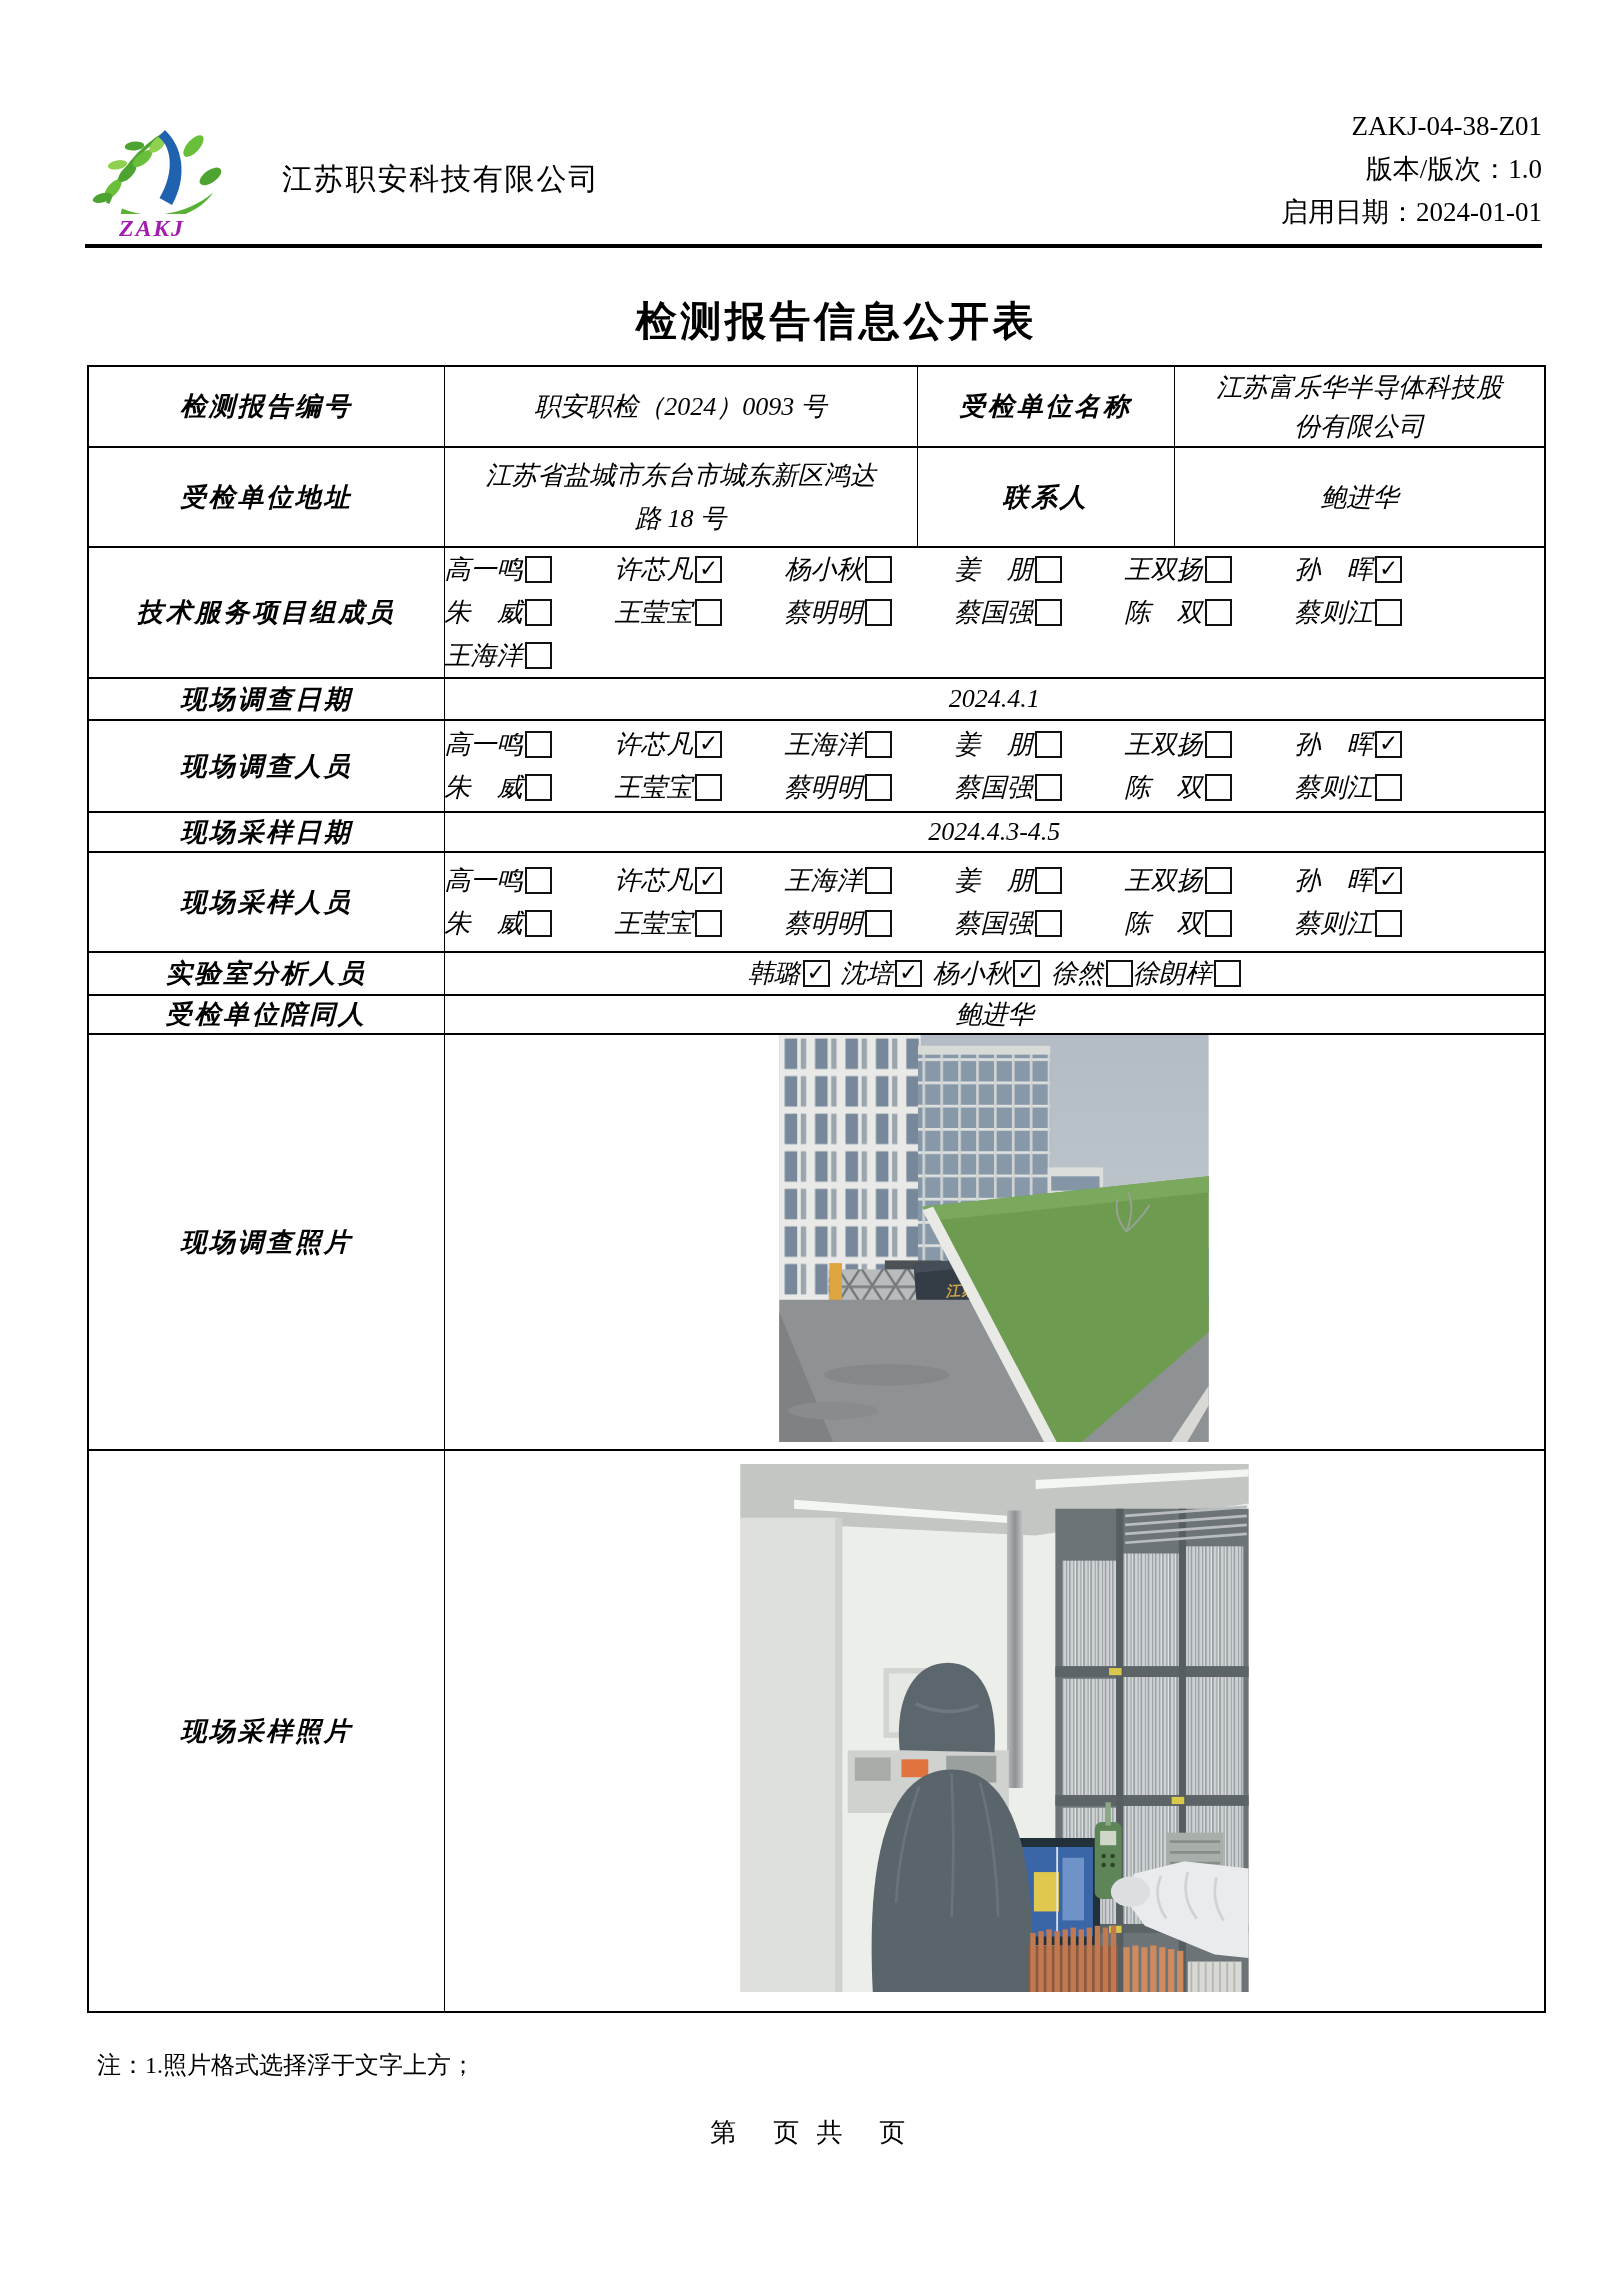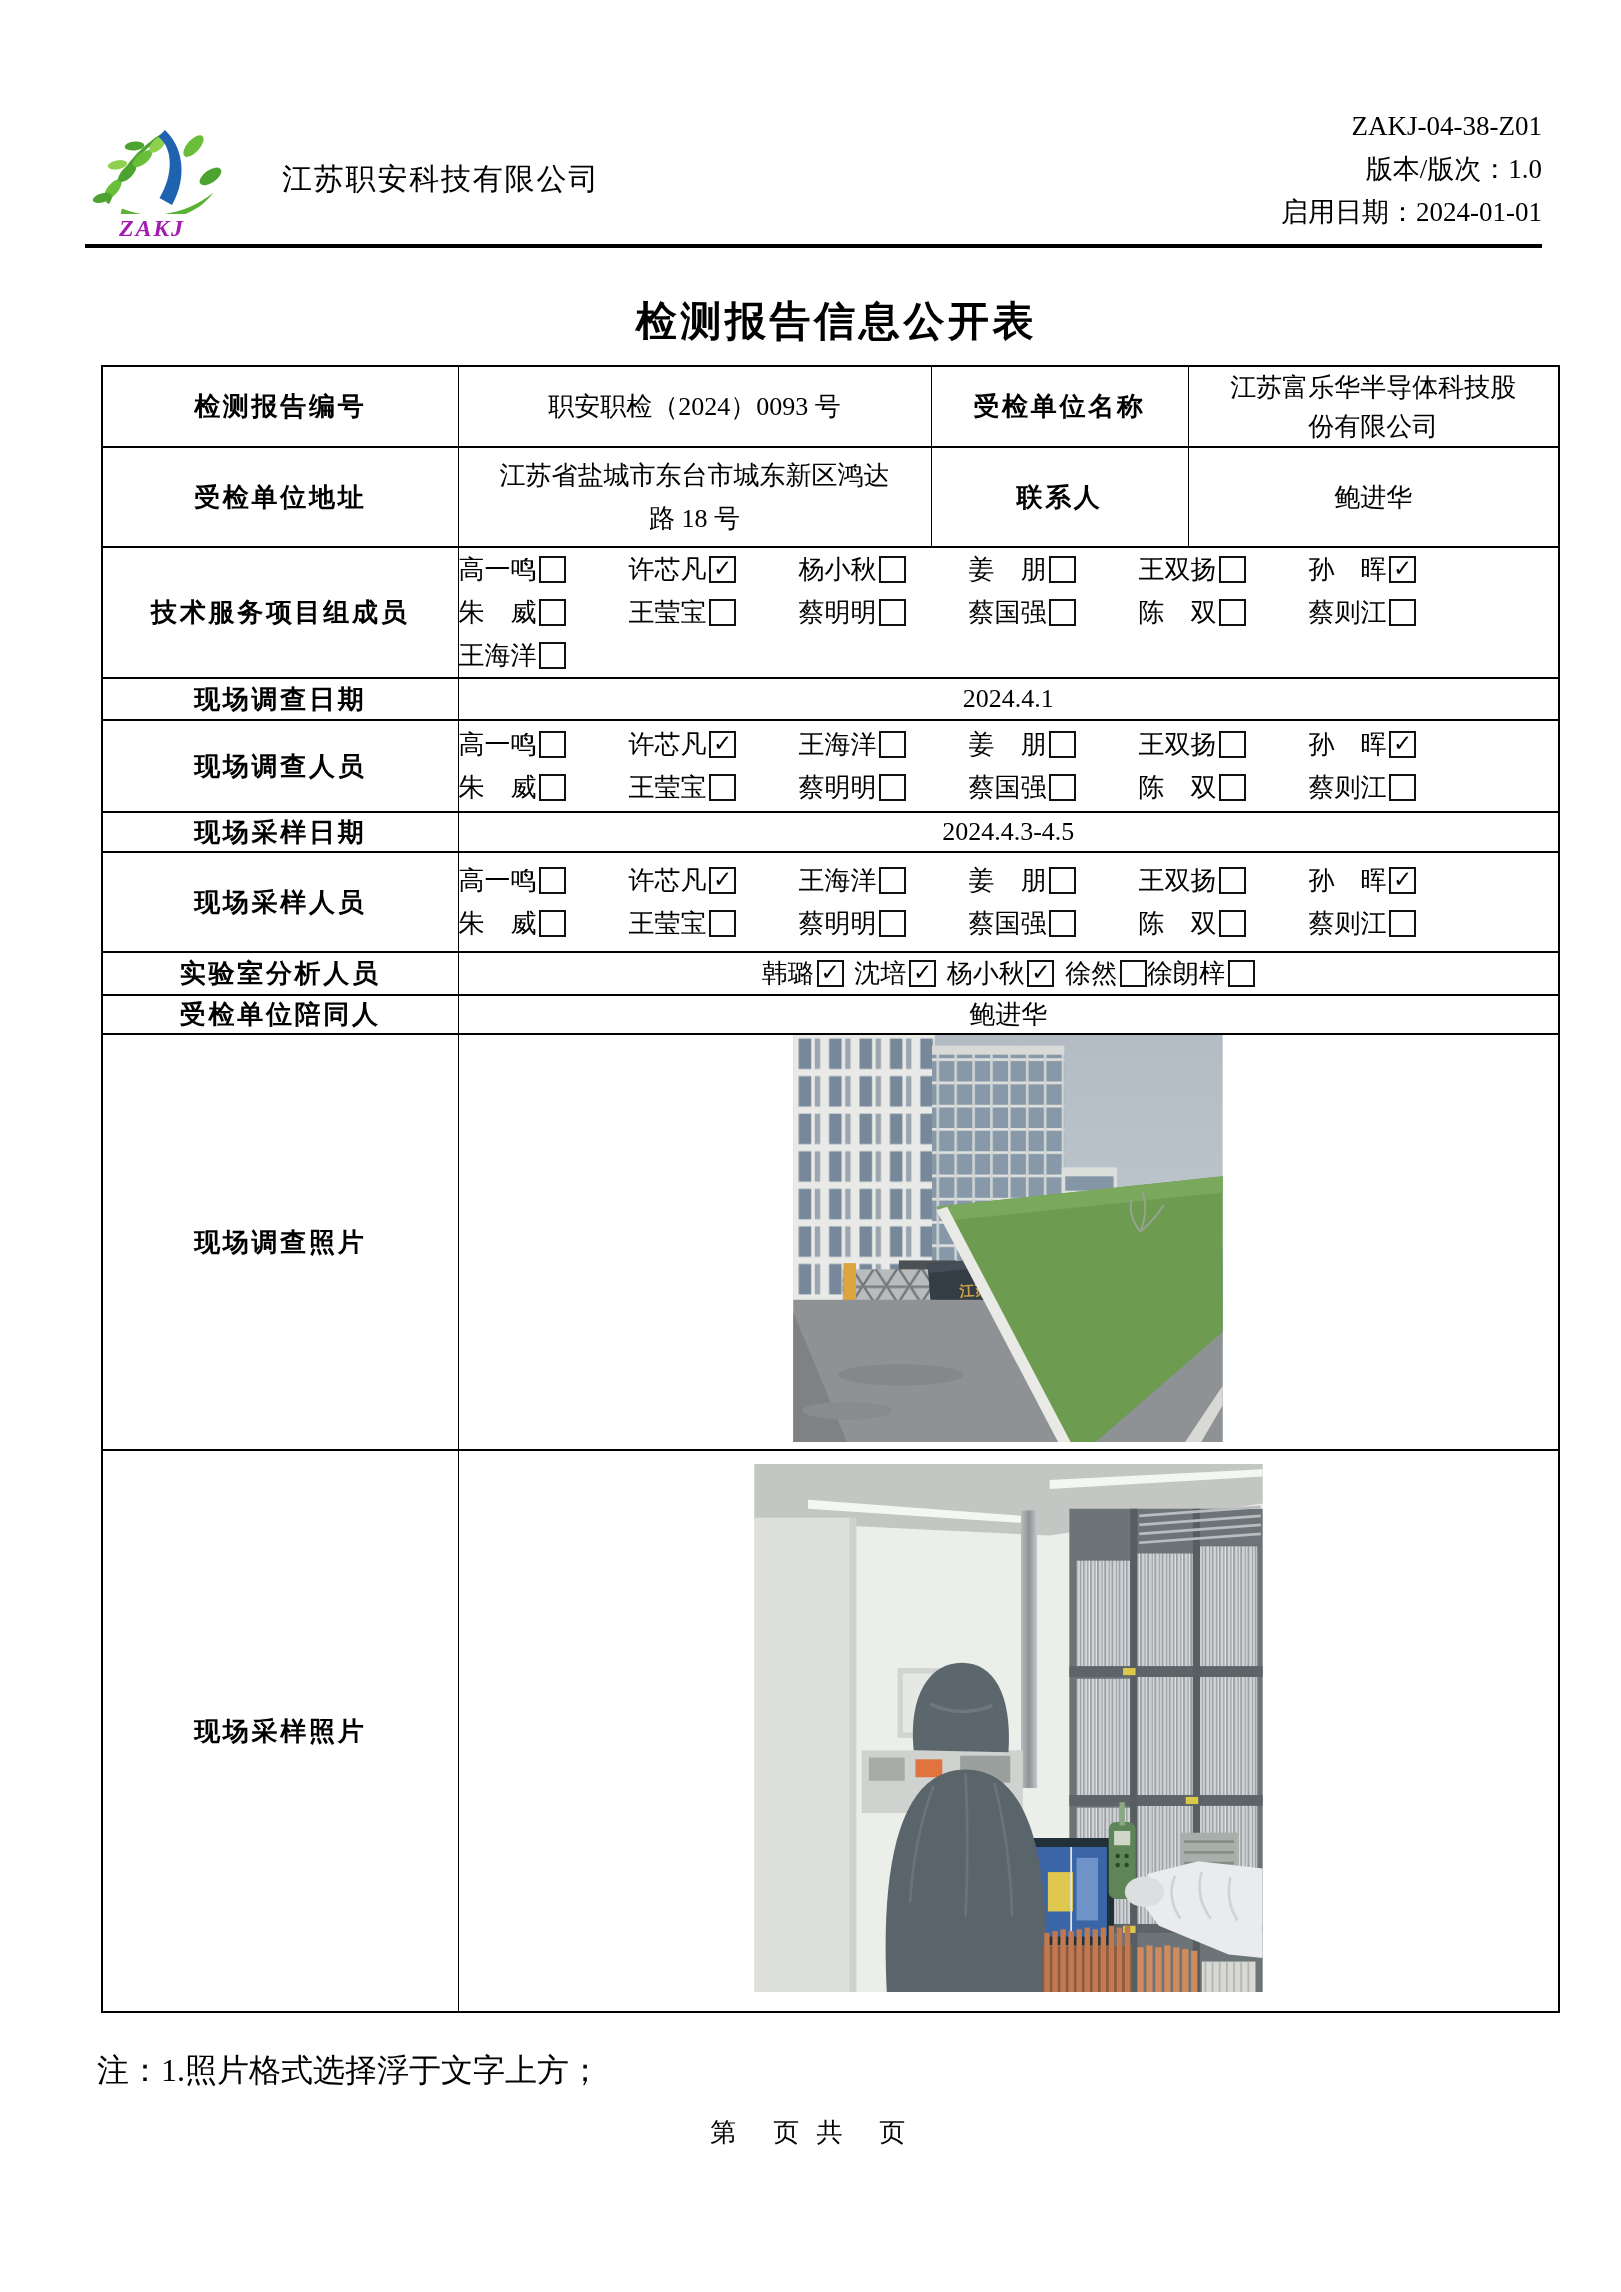--- a/index.html
+++ b/index.html
@@ -13,40 +13,40 @@
              font-size:24px;letter-spacing:1.8px;color:#a21caf;font-family:"Liberation Serif",serif;}
   .company{position:absolute;left:197px;top:43px;font-size:30px;letter-spacing:1.8px;}
   .hdr-right{position:absolute;right:0;top:-10.7px;text-align:right;font-size:27px;line-height:43px;}
   .hrule{position:absolute;left:85px;top:244px;width:1457px;height:3.6px;background:#000;}
 
   
   .title{position:absolute;left:0;top:294px;width:1621px;text-align:center;
          font-size:41px;font-weight:bold;letter-spacing:3.6px;margin-left:26px;}
 
   
-  table.main{position:absolute;left:101px;top:365px;width:1457px;border-collapse:collapse;
-             table-layout:fixed;border:2.7px solid #000;}
+  table.main{position:absolute;left:87px;top:365px;width:1457px;border-collapse:collapse;
+             table-layout:fixed;border:2.7px solid #000;font-style:italic;}
   table.main td{border:1.8px solid #000;border-top-width:2.7px;border-bottom-width:2.7px;
                 vertical-align:middle;text-align:center;font-size:26px;padding:0;}
   td.lbl{font-weight:bold;letter-spacing:2.7px;}
   td.addr-cell div{display:inline-block;width:394px;line-height:43px;}
   td.orgname-cell div{display:inline-block;width:297px;line-height:39px;}
   td.names{text-align:left;padding-left:10.7px;margin-left:48px;}
   .nline{display:flex;align-items:center;height:43px;}
   .pitem{display:inline-flex;align-items:center;width:170px;}
   .pname{font-size:26px;white-space:pre;}
   .cb{width:23px;height:23px;border:2.7px solid #111;display:inline-flex;align-items:center;
       justify-content:center;margin-left:2.7px;font-size:23px;line-height:1;flex:none;
       font-family:"DejaVu Sans",sans-serif;background:#fff;}
   .cb[data-checked="true"]::after{content:"✓";font-weight:bold;margin-top:-1.8px;}
   .labline{display:flex;align-items:center;justify-content:center;}
   .labline .pitem{width:auto;margin:0 5.4px;}
 
   
-  .note{position:absolute;left:97px;top:2049px;font-size:32px;}
+  .note{position:absolute;left:97px;top:2049px;font-size:24px;}
   .pagefoot{position:absolute;left:0;top:2115px;width:1621px;text-align:center;
             font-size:26px;letter-spacing:5.4px;}
 </style>
 </head>
 <body>
 
 <div class="page">
 
   <div class="hdr">
     <svg class="logo" viewBox="0 0 160 104">

